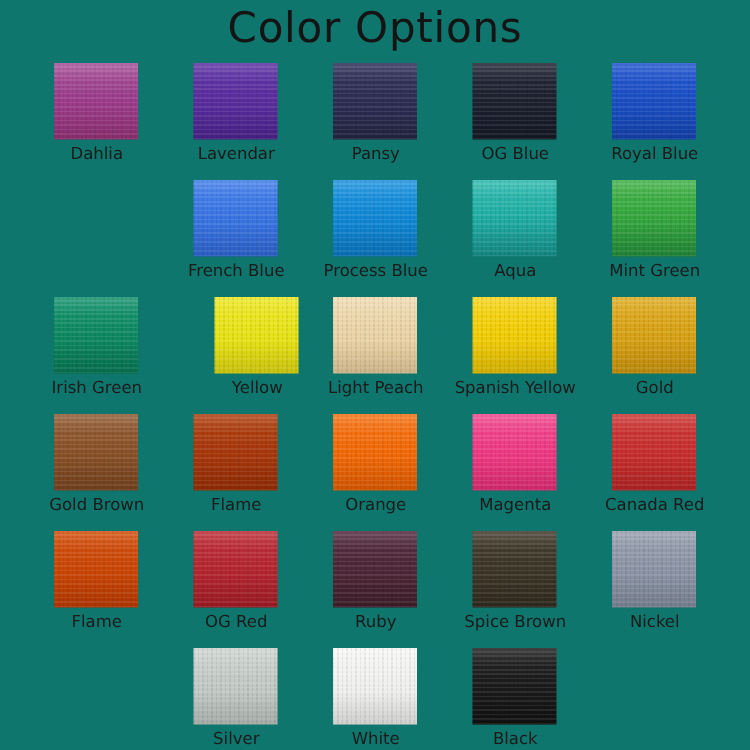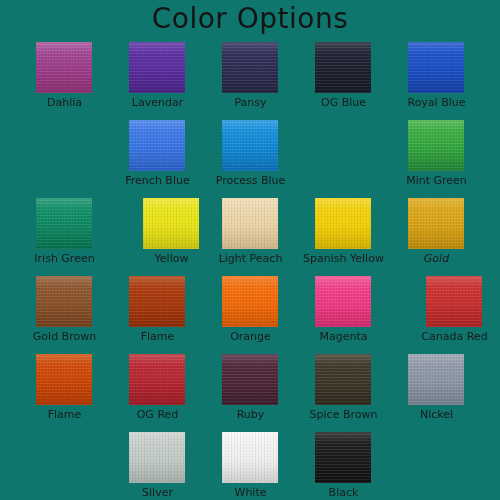--- a/index.html
+++ b/index.html
@@ -147,20 +147,27 @@
           </div>
           <div class="label">Process Blue</div>
         </div>
         <div class="cell" style="left: 111px;">
           <div class="swatch" style="background: linear-gradient(rgb(70, 129, 236) 0%, rgb(59, 118, 227) 45%, rgb(47, 104, 214) 100%);">
             <div class="weave"></div>
             <div class="sheen"></div>
           </div>
           <div class="label">French Blue</div>
         </div>
+        <div class="cell" style="left: 297px;">
+          <div class="swatch" style="background: linear-gradient(rgb(51, 188, 176) 0%, rgb(34, 175, 165) 45%, rgb(22, 148, 142) 100%);">
+            <div class="weave"></div>
+            <div class="sheen"></div>
+          </div>
+          <div class="label">Aqua</div>
+        </div>
         <div class="cell" style="left: 390px;">
           <div class="swatch" style="background: linear-gradient(rgb(70, 180, 76) 0%, rgb(55, 168, 63) 45%, rgb(36, 144, 58) 100%);">
             <div class="weave"></div>
             <div class="sheen"></div>
           </div>
           <div class="label">Mint Green</div>
         </div>
       </div>
       <div class="row">
         <div class="cell" style="left: 18px;">
@@ -184,21 +191,21 @@
           </div>
           <div class="label">Light Peach</div>
         </div>
         <div class="cell" style="left: 297px;">
           <div class="swatch" style="background: linear-gradient(rgb(246, 214, 27) 0%, rgb(242, 206, 7) 45%, rgb(232, 194, 2) 100%);">
             <div class="weave"></div>
             <div class="sheen"></div>
           </div>
           <div class="label">Spanish Yellow</div>
         </div>
-        <div class="cell" style="left: 390px; font-style: italic;">
+        <div class="cell" style="left: 390px;">
           <div class="swatch" style="background: linear-gradient(rgb(224, 174, 36) 0%, rgb(217, 163, 24) 45%, rgb(206, 151, 13) 100%);">
             <div class="weave"></div>
             <div class="sheen"></div>
           </div>
           <div class="label">Gold</div>
         </div>
       </div>
       <div class="row">
         <div class="cell" style="left: 18px;">
           <div class="swatch" style="background: linear-gradient(rgb(149, 96, 58) 0%, rgb(138, 82, 41) 45%, rgb(124, 70, 32) 100%);">
@@ -221,21 +228,21 @@
           </div>
           <div class="label">Orange</div>
         </div>
         <div class="cell" style="left: 297px;">
           <div class="swatch" style="background: linear-gradient(rgb(242, 77, 145) 0%, rgb(238, 59, 132) 45%, rgb(230, 46, 119) 100%);">
             <div class="weave"></div>
             <div class="sheen"></div>
           </div>
           <div class="label">Magenta</div>
         </div>
-        <div class="cell" style="left: 408px;">
+        <div class="cell" style="left: 390px;">
           <div class="swatch" style="background: linear-gradient(rgb(206, 59, 57) 0%, rgb(199, 48, 47) 45%, rgb(188, 38, 38) 100%);">
             <div class="weave"></div>
             <div class="sheen"></div>
           </div>
           <div class="label">Canada Red</div>
         </div>
       </div>
       <div class="row">
         <div class="cell" style="left: 18px;">
           <div class="swatch" style="background: linear-gradient(rgb(212, 83, 18) 0%, rgb(203, 71, 7) 45%, rgb(191, 60, 2) 100%);">

